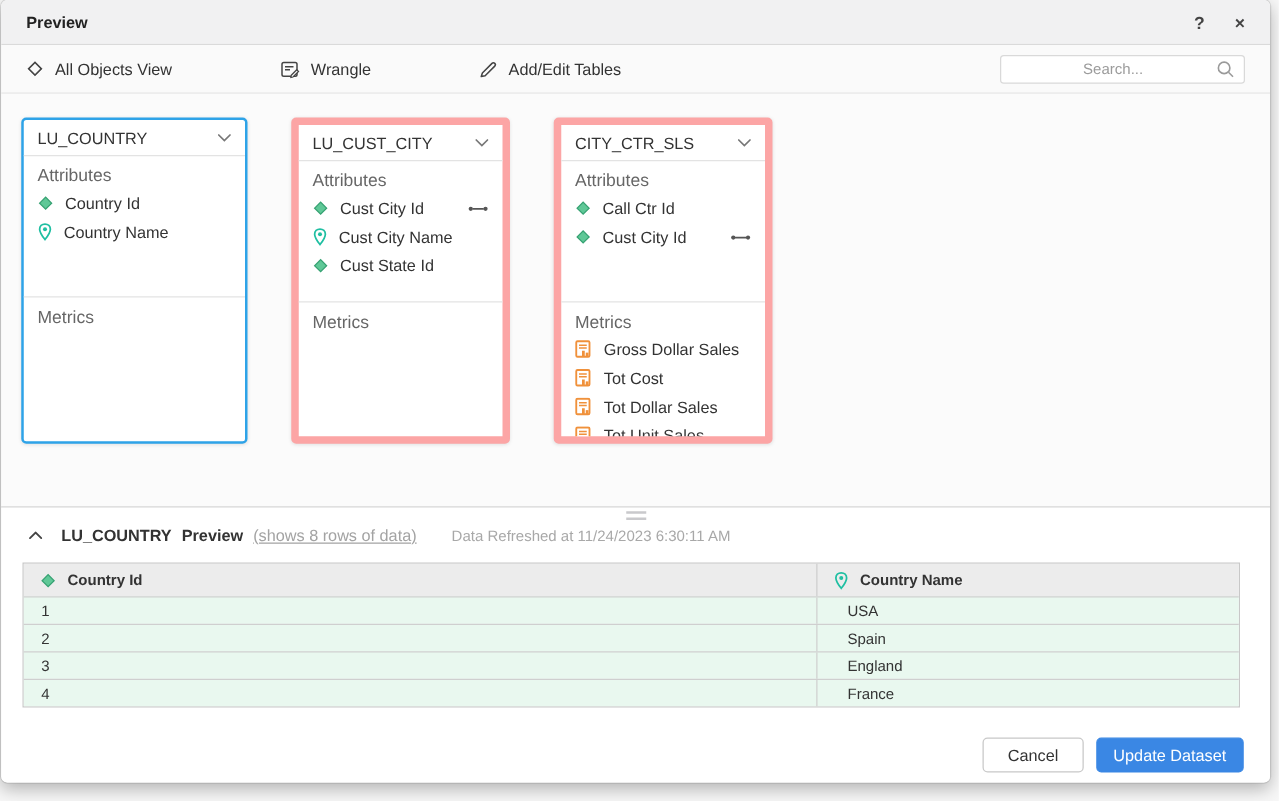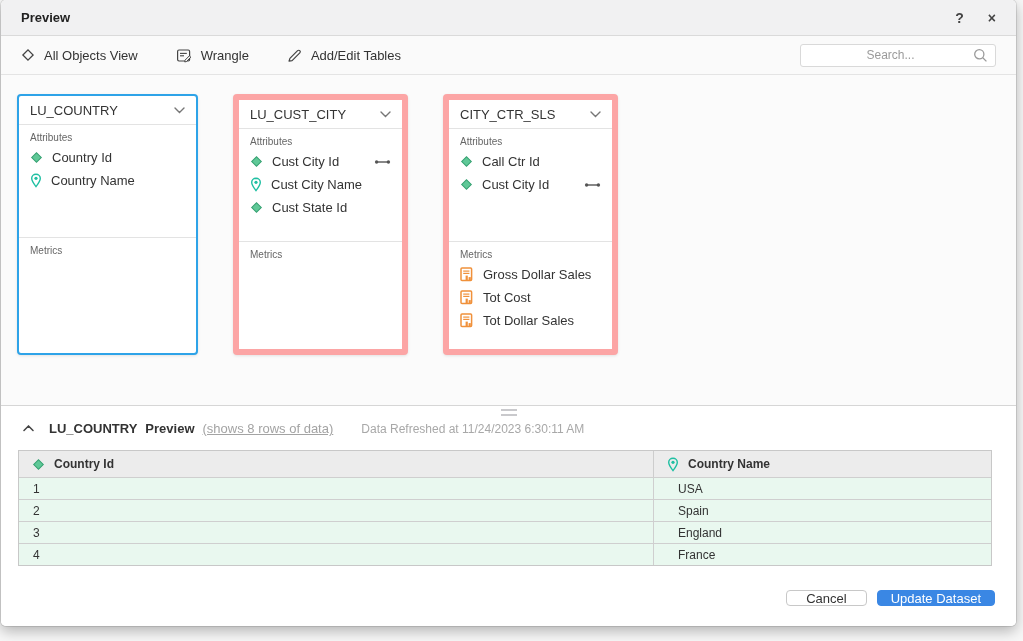--- a/index.html
+++ b/index.html
@@ -29,21 +29,21 @@
   .titlebar{
     flex:none;height:36px;background:#f1f1f2;border-bottom:1px solid #dadada;
     border-radius:5px 5px 0 0;display:flex;align-items:center;padding:0 20px;
   }
   .title{font-size:13px;font-weight:700;color:#222;}
   .titlebar-actions{margin-left:auto;display:flex;gap:24px;align-items:center;}
   .tb-icon{font-size:14px;color:#444;cursor:pointer;line-height:1;font-weight:700;}
   
   .toolbar{
     flex:none;height:39px;background:#fafafa;border-bottom:1px solid #e4e4e4;
-    display:flex;align-items:center;padding:0 20px;
+    display:flex;align-items:center;padding:0 20px;gap:48px;
   }
   .tool-item{display:flex;align-items:center;gap:9px;font-size:13px;color:#333;
     margin-right:38px;cursor:pointer;white-space:nowrap;}
   .icon{display:inline-flex;align-items:center;justify-content:center;line-height:0;}
   .search-box{
     margin-left:auto;width:196px;height:23px;border:1px solid #d9d9d9;border-radius:3px;
     background:#fff;display:flex;align-items:center;padding:0 7px;
   }
   .search-input{flex:1;min-width:0;border:none;outline:none;background:transparent;
     font-family:inherit;font-size:12px;color:#0f172a;text-align:center;}
@@ -56,21 +56,21 @@
   .card{
     width:175px;height:261px;background:#fff;border:6px solid #fca5a5;border-radius:4px;
     box-shadow:0 1px 3px rgba(0,0,0,0.10);display:flex;flex-direction:column;
   }
   .card.selected{border:2px solid var(--selected-border);width:181px;}
   .card-header{
     flex:none;height:29px;display:flex;align-items:center;justify-content:space-between;
     padding:0 11px;border-bottom:1px solid #e3e3e3;font-size:13px;color:#333;cursor:pointer;
   }
   .card-attrs{flex:none;height:112px;padding:7px 11px 0;overflow:hidden;}
-  .section-label{font-size:10px;color:#666;margin-bottom:3px;}
+  .section-label{font-size:14px;color:#666;margin-bottom:3px;}
   .card-sep{flex:none;border-top:1px solid #e3e3e3;}
   .card-mets{flex:1;padding:7px 11px 0;overflow:hidden;}
   .obj-item{display:flex;align-items:center;gap:9px;height:23px;font-size:13px;color:#333;}
   .obj-item .spacer{margin-left:auto;}
   
   .split{flex:none;position:relative;border-top:1px solid #d6d6d6;height:0;}
   .split-handle{
     position:absolute;left:50%;top:3px;transform:translateX(-50%);
     width:16px;height:7px;border-top:2px solid #c9c9cc;border-bottom:2px solid #c9c9cc;
     cursor:row-resize;
@@ -91,21 +91,21 @@
   .gh-cell.c1{width:634px;flex:none;}
   .gh-cell.c2{flex:1;border-left:1px solid #cdcdcd;}
   .grid-row{height:22px;background:var(--row-mint);border-top:1px solid #cfcfcf;display:flex;
     font-size:12px;color:#333;}
   .gr-cell{display:flex;align-items:center;}
   .gr-cell.c1{width:634px;flex:none;padding-left:14px;}
   .gr-cell.c2{flex:1;border-left:1px solid #cfcfcf;padding-left:24px;}
   
   .footer{display:flex;justify-content:flex-end;align-items:center;gap:10px;
     padding:24px 21px 0 0;}
-  .btn{height:16px;border-radius:4px;font-size:13px;font-family:inherit;cursor:pointer;}
+  .btn{height:28px;border-radius:4px;font-size:13px;font-family:inherit;cursor:pointer;}
   .btn.cancel{background:#fff;border:1px solid #c8c8c8;color:#333;padding:0 19px;}
   .btn.primary{background:var(--accent-blue);border:1px solid var(--accent-blue);
     color:#fff;padding:0 13px;text-align:right;}
 </style>
 </head>
 <body>
 
 <div class="dialog">
 
   <div class="titlebar">
@@ -324,20 +324,32 @@
                   <rect x="1" y="1" width="10.6" height="12.4" rx="1" fill="#fff" stroke="#F0913B" stroke-width="1.5"></rect>
                   <line x1="3.2" y1="4.1" x2="9.4" y2="4.1" stroke="#F0913B" stroke-width="1.2"></line>
                   <line x1="3.2" y1="6.4" x2="9.4" y2="6.4" stroke="#F0913B" stroke-width="1.2"></line>
                   <rect x="5.6" y="8.6" width="2.2" height="4.8" fill="#F0913B"></rect>
                   <rect x="8.6" y="10.1" width="2.2" height="3.3" fill="#F0913B"></rect>
                 </svg>
               </span>
     <span class="obj-label">Tot Dollar Sales</span>
   </div>
 
+  <div class="obj-item">
+    <span class="icon obj-icon">
+                <svg width="14" height="15" viewBox="0 0 14 15">
+                  <rect x="1" y="1" width="10.6" height="12.4" rx="1" fill="#fff" stroke="#F0913B" stroke-width="1.5"></rect>
+                  <line x1="3.2" y1="4.1" x2="9.4" y2="4.1" stroke="#F0913B" stroke-width="1.2"></line>
+                  <line x1="3.2" y1="6.4" x2="9.4" y2="6.4" stroke="#F0913B" stroke-width="1.2"></line>
+                  <rect x="5.6" y="8.6" width="2.2" height="4.8" fill="#F0913B"></rect>
+                  <rect x="8.6" y="10.1" width="2.2" height="3.3" fill="#F0913B"></rect>
+                </svg>
+              </span>
+    <span class="obj-label">Tot Unit Sales</span>
+  </div>
 </div>
     </div>
   </div>
 </div>
 
   <div class="split">
     <div class="split-handle"></div>
   </div>
 
   <div class="preview">

